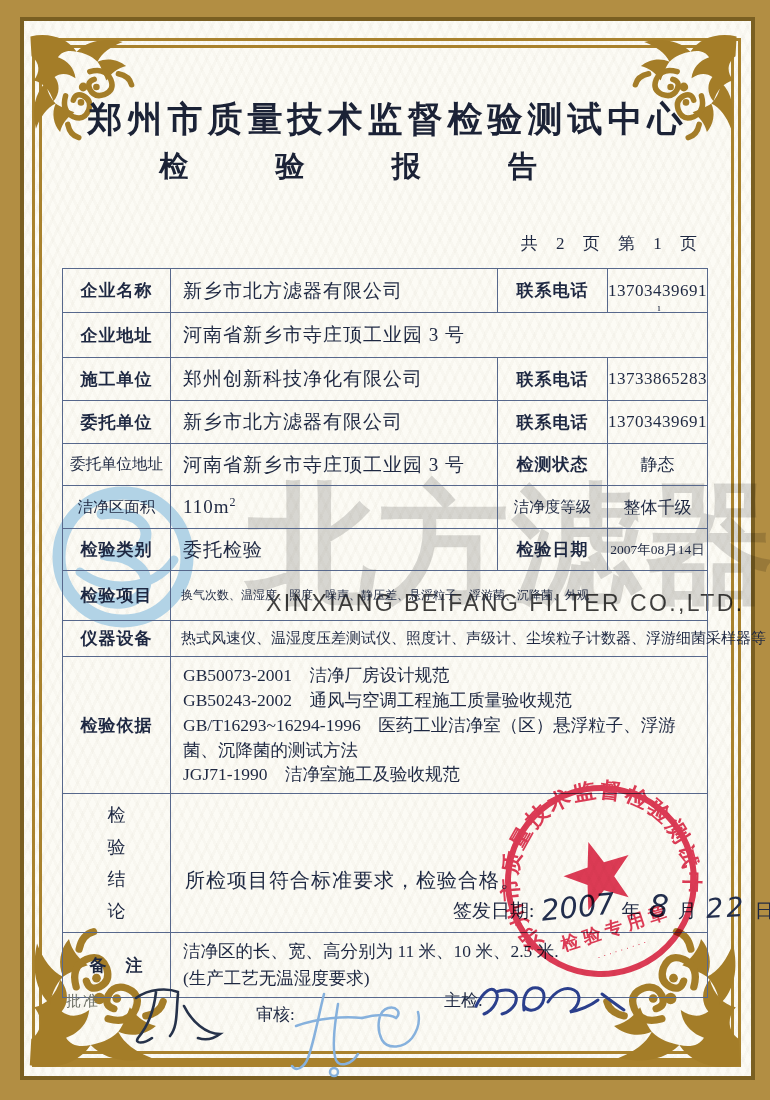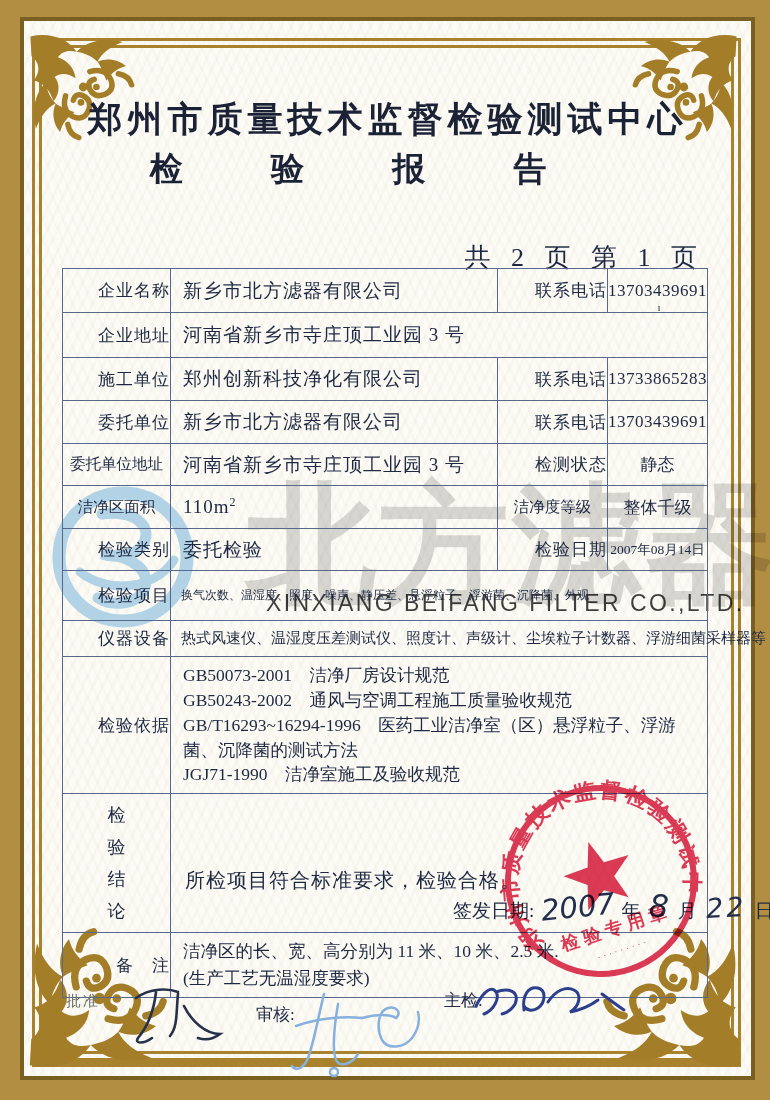--- a/index.html
+++ b/index.html
@@ -31,24 +31,24 @@
   #corner-bl { left:24px;  top:926px; width:145px; height:145px; transform:scaleY(-1); }
   #corner-br { left:601px; top:926px; width:145px; height:145px; transform:scale(-1,-1); }
 
   
   .org-title {
     position:absolute; left:25px; top:96px; width:725px; text-align:center;
     font-size:35px; font-weight:bold; letter-spacing:5px; color:#1b2236; z-index:3;
   }
   .report-title {
     position:absolute; left:25px; top:147px; width:646px; text-align:center;
-    font-size:33px; font-weight:bold; letter-spacing:40px; padding-left:40px; color:#1b2236; z-index:3;
+    font-size:29px; font-weight:bold; letter-spacing:40px; padding-left:40px; color:#1b2236; z-index:3;
   }
   .doc-no { position:absolute; left:70px; top:229px; font-size:20px; letter-spacing:1px; z-index:3; }
-  .page-info { position:absolute; right:66px; top:240px; font-size:26px; letter-spacing:7px; z-index:3; }
+  .page-info { position:absolute; right:66px; top:232px; font-size:17px; letter-spacing:7px; z-index:3; }
 
   
   #watermark { position:absolute; inset:0; z-index:2; pointer-events:none; }
   #wm-logo { position:absolute; left:50px; top:476px; width:146px; height:162px; }
   #wm-cn {
     position:absolute; left:246px; top:474px; font-size:130px; line-height:1.08;
     font-family:"Liberation Sans","DejaVu Sans",sans-serif; font-weight:bold;
     letter-spacing:3px; color:#000; opacity:.14; white-space:nowrap;
   }
   #wm-en {
@@ -58,21 +58,21 @@
 
   
   #report-table {
     position:absolute; left:62px; top:268px; width:645px; z-index:3;
     border-collapse:collapse; table-layout:fixed; background:transparent;
   }
   #report-table td {
     border:1.5px solid #57688c; vertical-align:middle; background:transparent;
   }
   col.c1{width:108px;} col.c2{width:327px;} col.c3{width:110px;} col.c4{width:100px;}
-  td.lab { text-align:right; font-size:17px; letter-spacing:1px; }
+  td.lab { text-align:center; font-size:17px; letter-spacing:1px;font-weight:bold; }
   td.lab-sm { text-align:center; font-size:15.5px; letter-spacing:0; }
   td.val { font-size:19px; padding-left:12px; letter-spacing:1px; }
   td.val2 { text-align:center; font-size:17px; }
   td.phone { text-align:left; font-size:17px; letter-spacing:.5px; position:relative; }
   .phone-tick { position:absolute; left:50%; bottom:-1px; font-size:11px; color:#1e2842; }
   tr.h44{height:44px;} tr.h45{height:45px;} tr.h43{height:43px;} tr.h42{height:42px;}
   tr.h50{height:50px;} tr.h36{height:36px;} tr.h126{height:126px;} tr.h139{height:139px;} tr.h65{height:65px;}
   td.items-val { font-size:12px; padding-left:10px; letter-spacing:0; white-space:nowrap; }
   td.instr-val { font-size:15px; padding-left:10px; letter-spacing:0; white-space:nowrap; }
   td.basis-val { font-size:17.5px; padding:6px 8px 6px 12px; line-height:1.42; }

